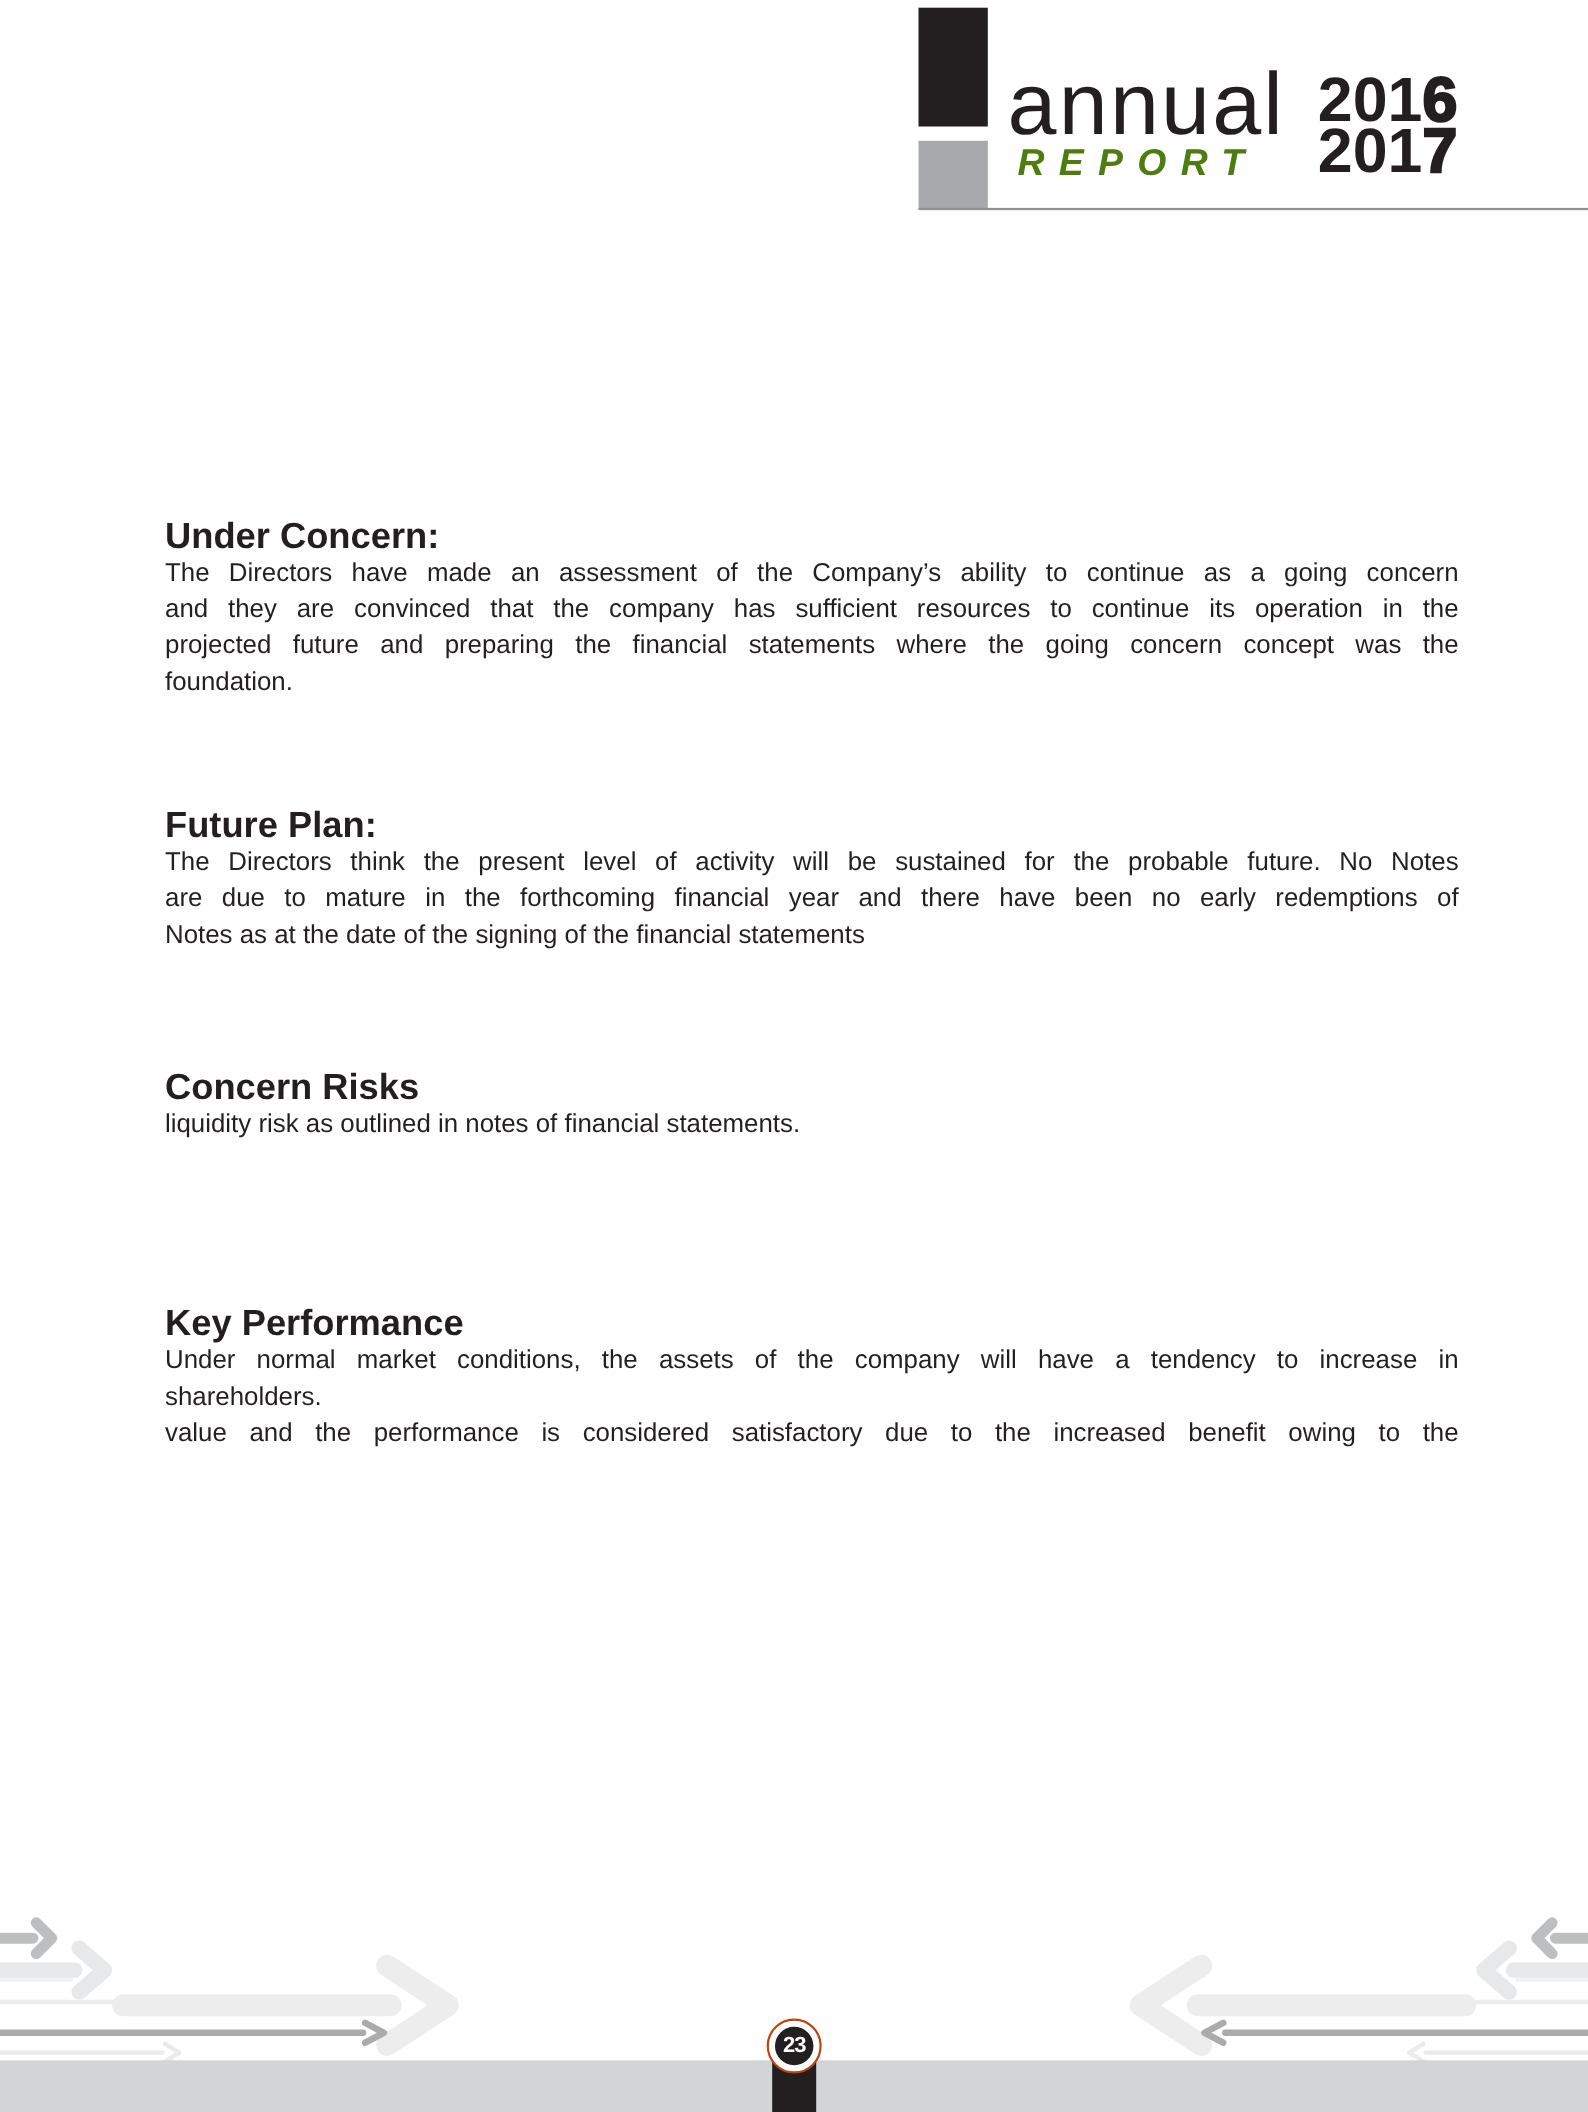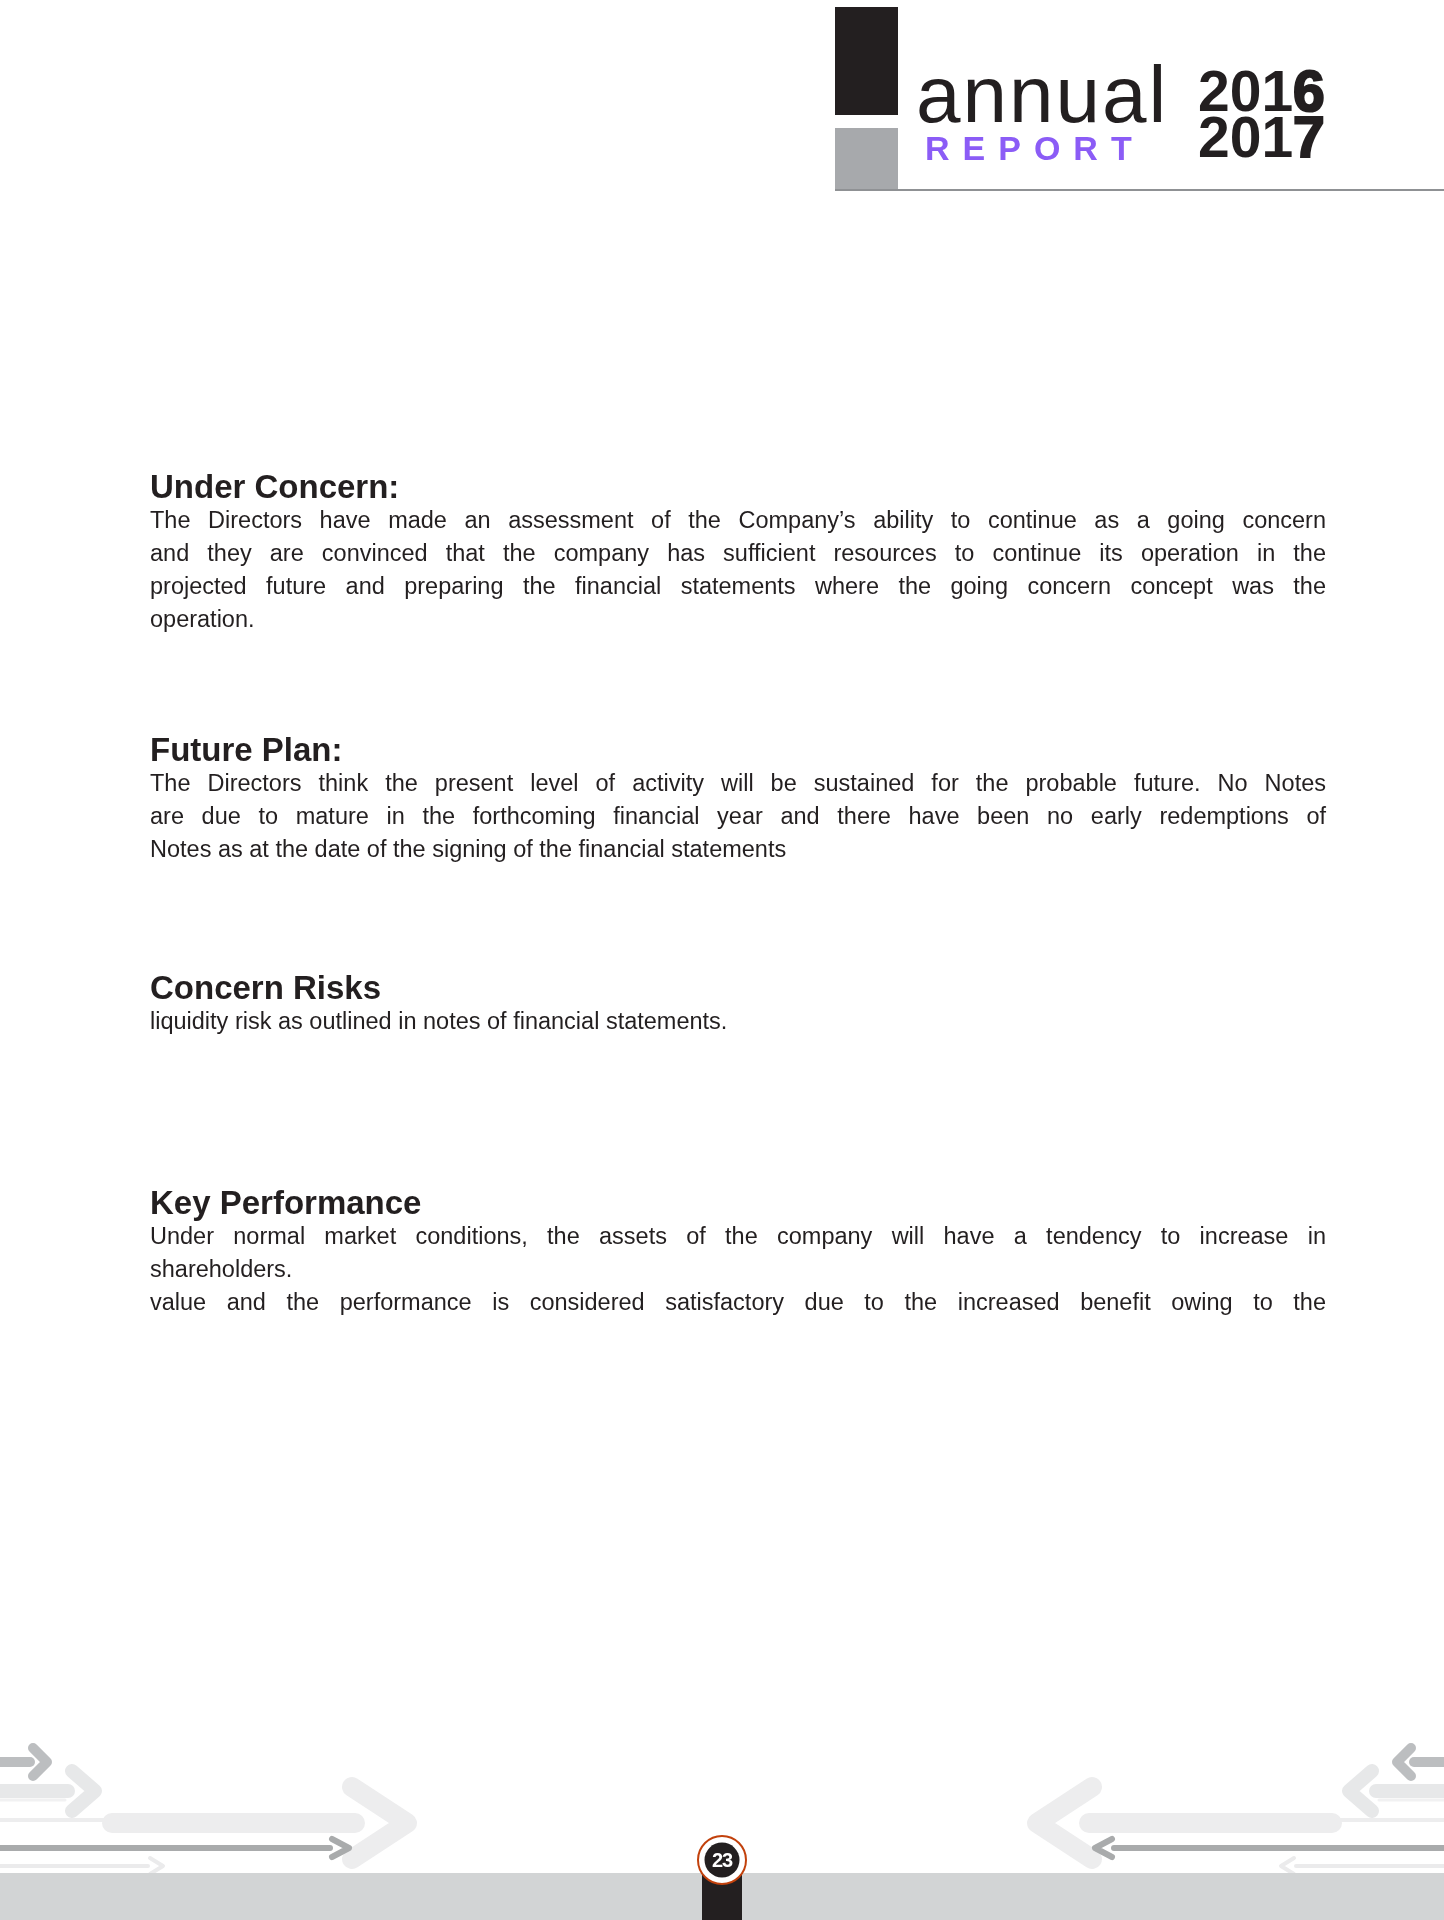--- a/index.html
+++ b/index.html
@@ -6,21 +6,21 @@
   .page{position:relative;width:1444px;height:1920px;background:#ffffff;overflow:hidden;
         font-family:"Liberation Sans",sans-serif;color:#231f20;}
 
   
   .sq-black{position:absolute;left:835px;top:7px;width:63px;height:108px;background:#231f20;}
   .sq-gray{position:absolute;left:835px;top:128px;width:63px;height:62px;background:#a7a9ac;}
   .hrule{position:absolute;left:835px;top:189px;width:609px;height:2px;background:#8f9194;}
   .logo-annual{position:absolute;left:916px;top:55px;font-size:80px;line-height:80px;
                font-weight:400;letter-spacing:2px;color:#231f20;}
   .logo-report{position:absolute;left:925px;top:131px;font-size:34px;line-height:34px;
-               font-weight:700;letter-spacing:13px;color:#8b5cf6;}
+               font-weight:700;letter-spacing:13px;color:#4d7c0f;font-style:italic;}
   .logo-year{position:absolute;left:1198px;font-size:57px;line-height:57px;font-weight:700;
              letter-spacing:0;color:#231f20;}
   .logo-year .heavy{-webkit-text-stroke:2.2px #231f20;}
   .year-top{top:63px;}
   .year-bottom{top:109px;}
 
   
   .sec{position:absolute;left:150px;width:1176px;}
   .sec h2{margin:0;font-size:33px;line-height:33px;font-weight:700;color:#231f20;}
   .para{margin-top:1px;font-size:23.5px;line-height:33px;font-weight:400;color:#231f20;}
@@ -53,21 +53,21 @@
     <div class="logo-year year-bottom"><span>201</span><span class="heavy">7</span></div>
     <div class="hrule"></div>
   </div>
 
   <div class="sec sec1">
     <h2>Under Concern:</h2>
     <div class="para">
       <div class="ln just">The Directors have made an assessment of the Company’s ability to continue as a going concern</div>
       <div class="ln just">and they are convinced that the company has sufficient resources to continue its operation in the</div>
       <div class="ln just">projected future and preparing the financial statements where the going concern concept was the</div>
-      <div class="ln">operation.</div>
+      <div class="ln">foundation.</div>
     </div>
   </div>
 
   <div class="sec sec2">
     <h2>Future Plan:</h2>
     <div class="para">
       <div class="ln just">The Directors think the present level of activity will be sustained for the probable future. No Notes</div>
       <div class="ln just">are due to mature in the forthcoming financial year and there have been no early redemptions of</div>
       <div class="ln">Notes as at the date of the signing of the financial statements</div>
     </div>

